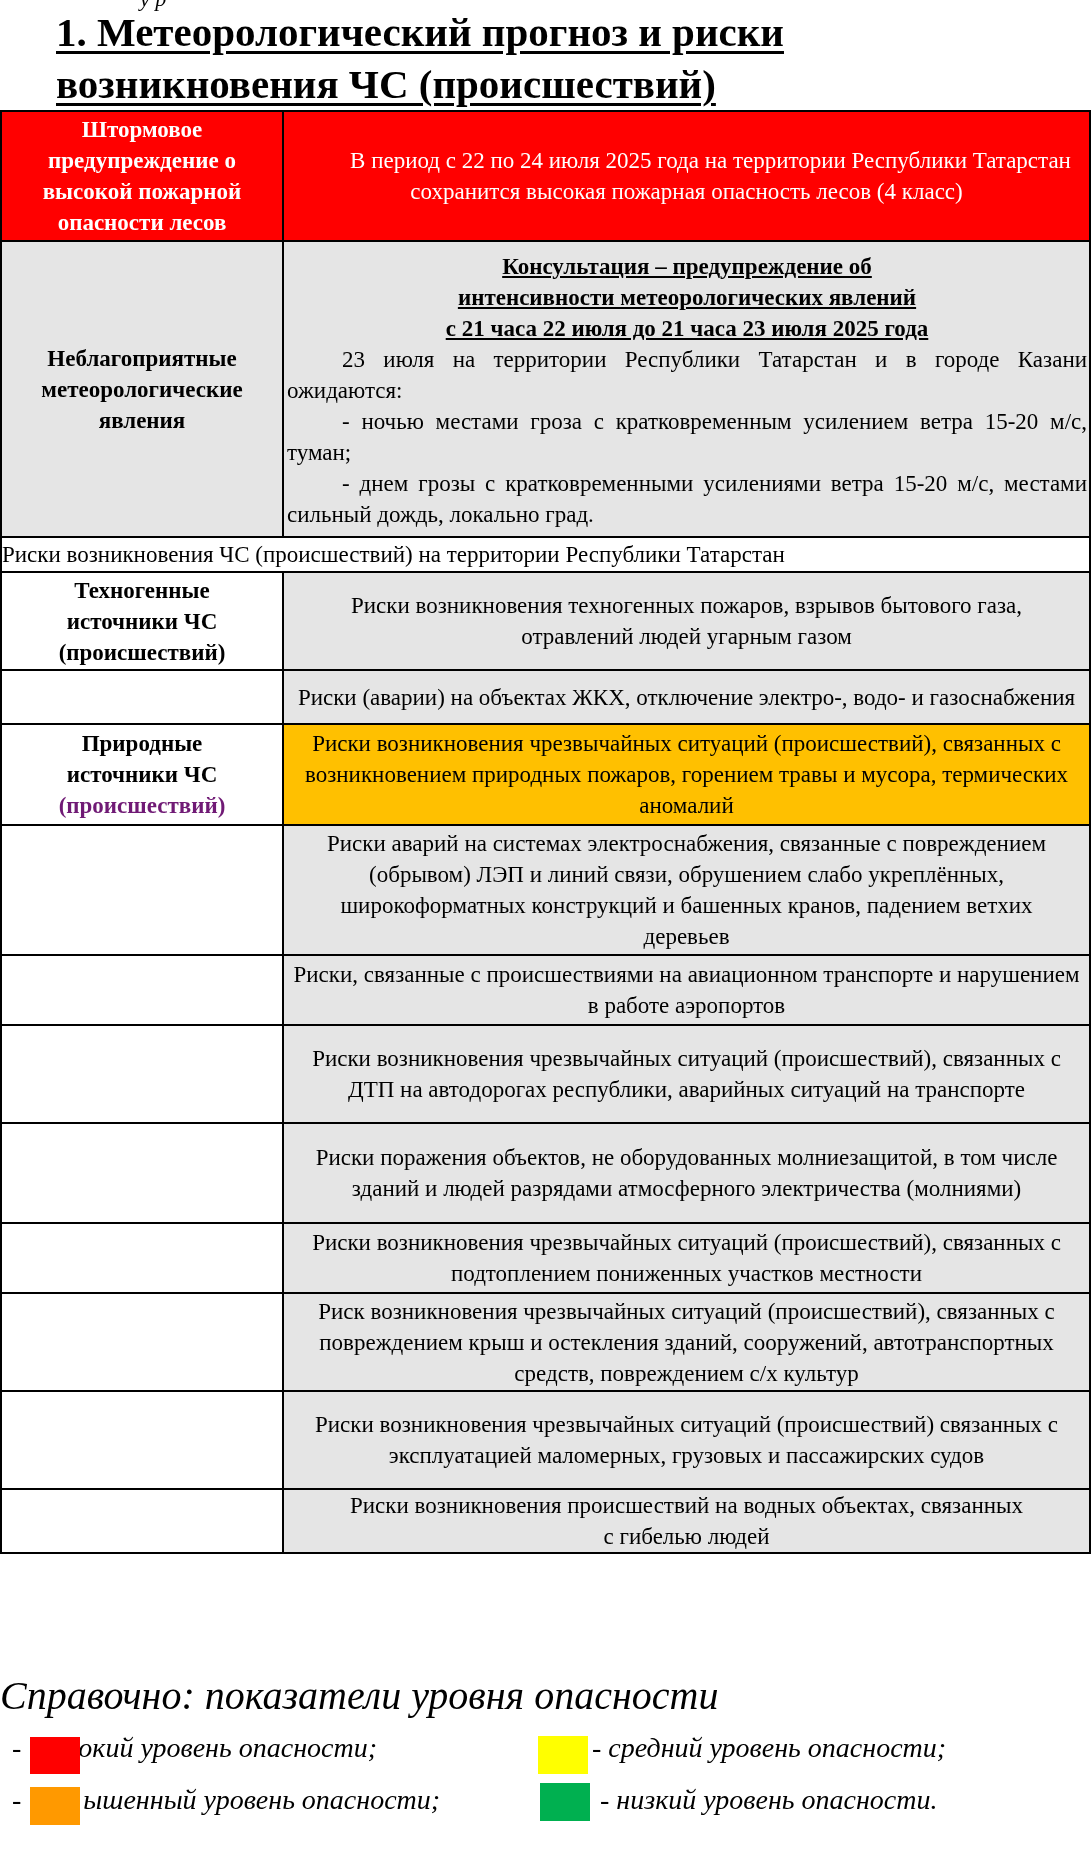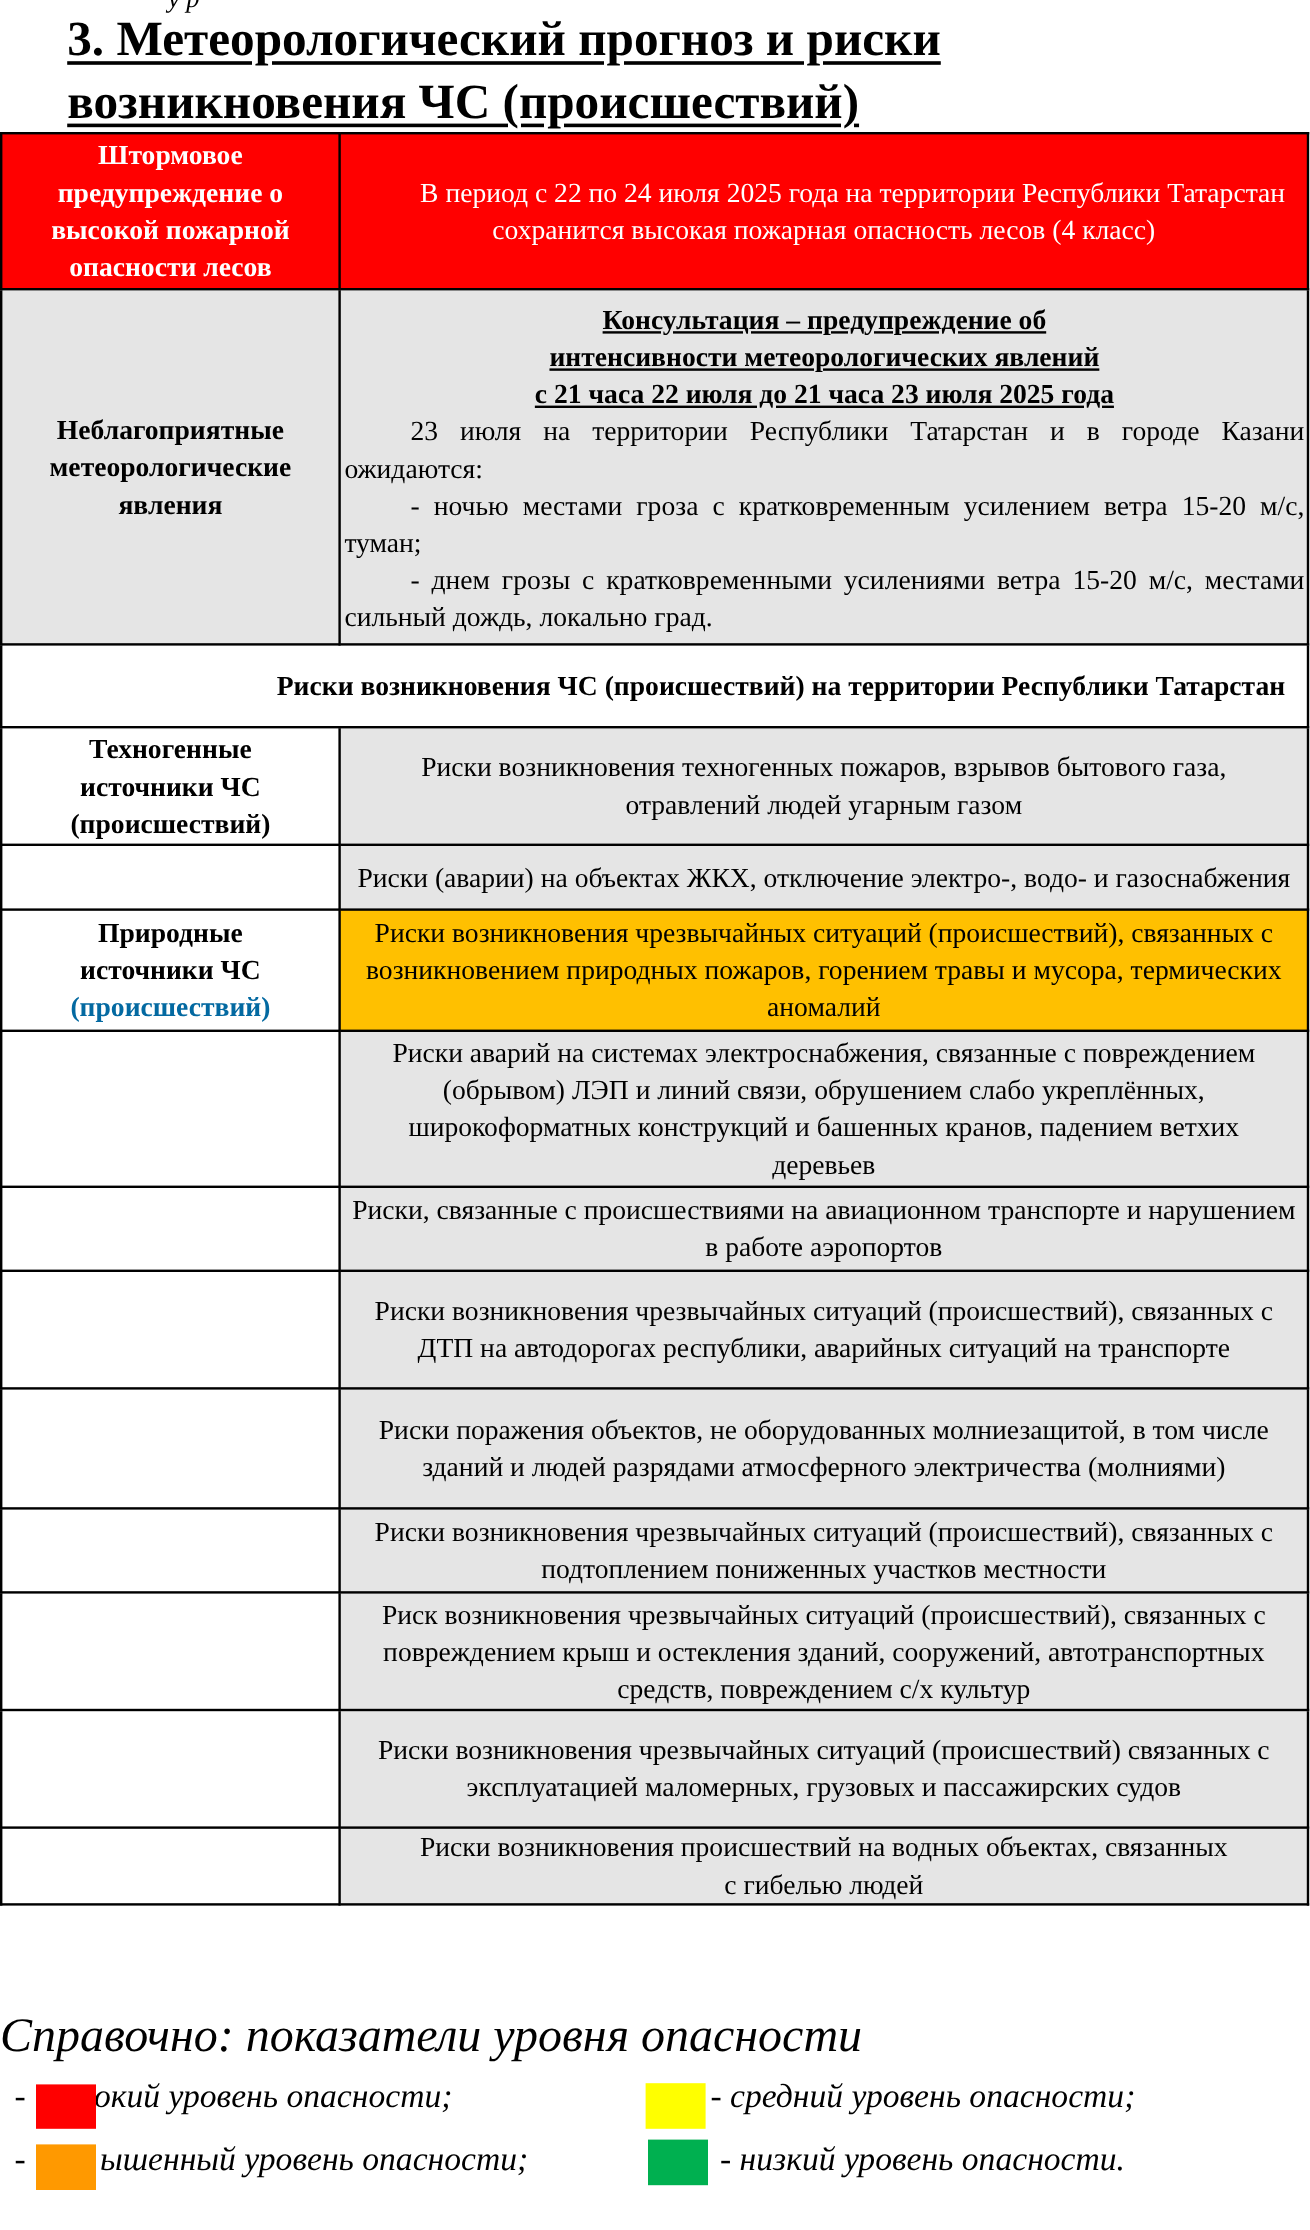--- a/index.html
+++ b/index.html
@@ -30,44 +30,44 @@
     col.c2 { width: 807px; }
 
     .lbl { text-align: center; font-weight: bold; padding: 2px 22px; }
     .txt { text-align: center; padding: 3px 8px; }
 
     .bg-red { background: #ff0000; }
     .bg-yellow { background: #e5e5e5; }
     .bg-orange { background: #ffc000; }
     .bg-white { background: #ffffff; }
     .white-text { color: #ffffff; }
-    .red-text { color: #0369a1; }
+    .red-text { color: #701a75; }
 
     .storm-text { text-align: center; padding: 6px 4px; font-size: 23px; line-height: 31px; }
     .consult-head { text-align: center; font-weight: bold; text-decoration: underline; }
     .consult-body { text-align: justify; padding: 4px 2px 2px 3px; }
     .consult-body p { text-indent: 55px; text-align: justify; }
-    .section-header { text-align: right; font-weight: bold; padding: 18px; font-size: 22.5px; line-height: 30px; }
+    .section-header { text-align: left; font-weight: normal; padding: 0; font-size: 22.5px; line-height: 30px; }
 
     .legend-title {
       position: absolute; left: 0px; top: 1672px;
       font-family: "Liberation Serif", serif; font-style: italic; font-size: 40px; white-space: nowrap;
     }
     .legend-item {
       position: absolute; font-style: italic; font-size: 28px; white-space: nowrap;
       font-family: "Liberation Serif", serif;
     }
     .swatch { position: absolute; width: 50px; }
   </style>
 </head>
 <body>
 
 <div class="top-cut">у              р          </div>
 
-<h1 class="main-title">3. Метеорологический прогноз и риски возникновения ЧС (происшествий)</h1>
+<h1 class="main-title">1. Метеорологический прогноз и риски возникновения ЧС (происшествий)</h1>
 
 <table class="risk-table">
   <colgroup>
       <col class="c1">
       <col class="c2">
     </colgroup>
   <tbody>
     <tr style="height:96px;">
       <td class="lbl bg-red white-text">Штормовое предупреждение о высокой пожарной опасности лесов</td>
       <td class="storm-text bg-red white-text">

